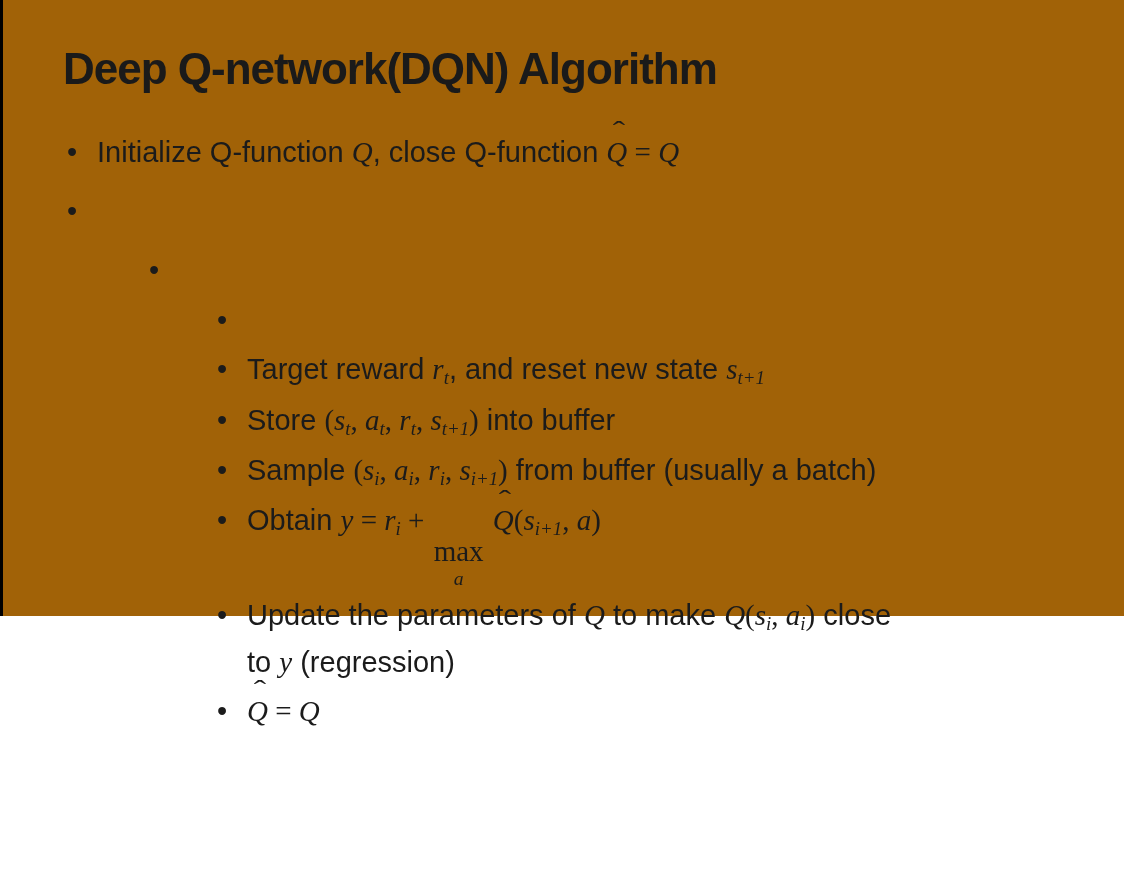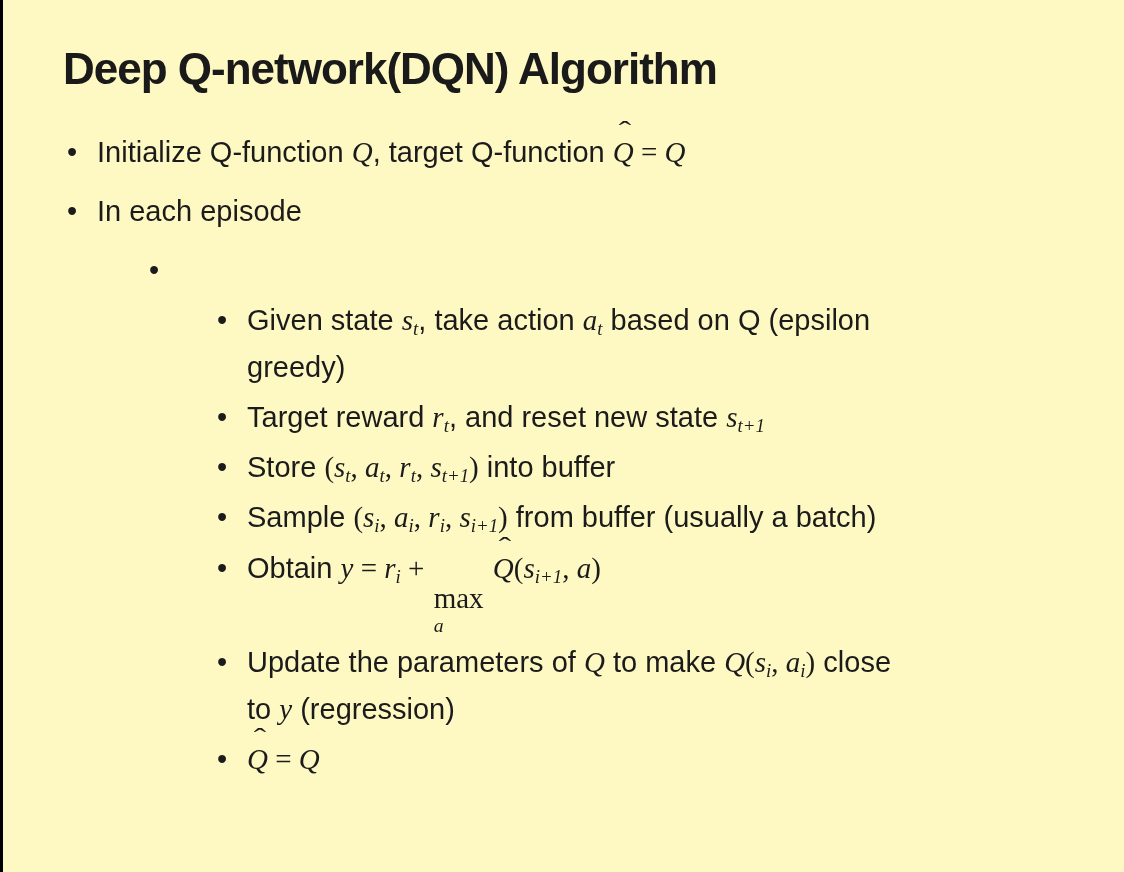--- a/index.html
+++ b/index.html
@@ -11,22 +11,22 @@
     width: 1124px;
     height: 872px;
     overflow: hidden;
     font-family: "Liberation Sans", "DejaVu Sans", sans-serif;
     color: #1a1a1a;
     position: relative;
   }
   .slide {
     position: relative;
     width: 1124px;
-    height: 872px;
-    background: #fef9c3;
+    height: 616px;
+    background: #a16207;
     border-left: 3px solid #000000;
     box-sizing: border-box;
   }
   .slide-title {
     margin: 0;
     padding: 44px 20px 0 60px;
     font-size: 44px;
     font-weight: 700;
     letter-spacing: -1px;
     color: #1a1a1a;
@@ -81,21 +81,21 @@
     top: -0.40em;
     transform: translateX(-50%) scaleX(1.5);
     font-size: 0.85em;
     font-family: "Liberation Serif", "DejaVu Serif", serif;
     font-style: normal;
     line-height: 1;
   }
   .maxstack {
     display: inline-flex;
     flex-direction: column;
-    align-items: flex-start;
+    align-items: center;
     vertical-align: -1.05em;
     line-height: 1;
     margin: 0 2px;
   }
   .max-top {
     font-family: "Liberation Serif", "DejaVu Serif", serif;
     font-style: normal;
   }
   .max-under {
     font-family: "Liberation Serif", "DejaVu Serif", serif;
@@ -106,32 +106,30 @@
 </style>
 </head>
 <body>
 
 <div class="slide">
   <h1 class="slide-title">Deep Q-network(DQN) Algorithm</h1>
 
   <div class="bullets">
     <div class="line lvl1">
       <span class="bullet">•</span>
-      <span class="content"><span class="txt">Initialize Q-function </span><span class="var">Q</span><span class="txt">, target Q-function </span><span class="hatwrap"><span class="hat-glyph">ˆ</span><span class="var">Q</span></span><span class="m"> = </span><span class="var">Q</span></span>
+      <span class="content"><span class="txt">Initialize Q-function </span><span class="var">Q</span><span class="txt">, close Q-function </span><span class="hatwrap"><span class="hat-glyph">ˆ</span><span class="var">Q</span></span><span class="m"> = </span><span class="var">Q</span></span>
     </div>
     <div class="line lvl1">
       <span class="bullet">•</span>
-      <span class="content"><span class="txt">In each episode</span></span>
     </div>
     <div class="line lvl2">
       <span class="bullet">•</span>
     </div>
     <div class="line lvl3">
       <span class="bullet">•</span>
-      <span class="content"><span class="txt">Given state </span><span class="var">s</span><span class="sub">t</span><span class="txt">, take action </span><span class="var">a</span><span class="sub">t</span><span class="txt"> based on Q (epsilon</span><br><span class="txt">greedy)</span></span>
     </div>
     <div class="line lvl3">
       <span class="bullet">•</span>
       <span class="content"><span class="txt">Target reward </span><span class="var">r</span><span class="sub">t</span><span class="txt">, and reset new state </span><span class="var">s</span><span class="sub">t+1</span></span>
     </div>
     <div class="line lvl3">
       <span class="bullet">•</span>
       <span class="content"><span class="txt">Store </span><span class="m">(</span><span class="var">s</span><span class="sub">t</span><span class="m">, </span><span class="var">a</span><span class="sub">t</span><span class="m">, </span><span class="var">r</span><span class="sub">t</span><span class="m">, </span><span class="var">s</span><span class="sub">t+1</span><span class="m">)</span><span class="txt"> into buffer</span></span>
     </div>
     <div class="line lvl3">

